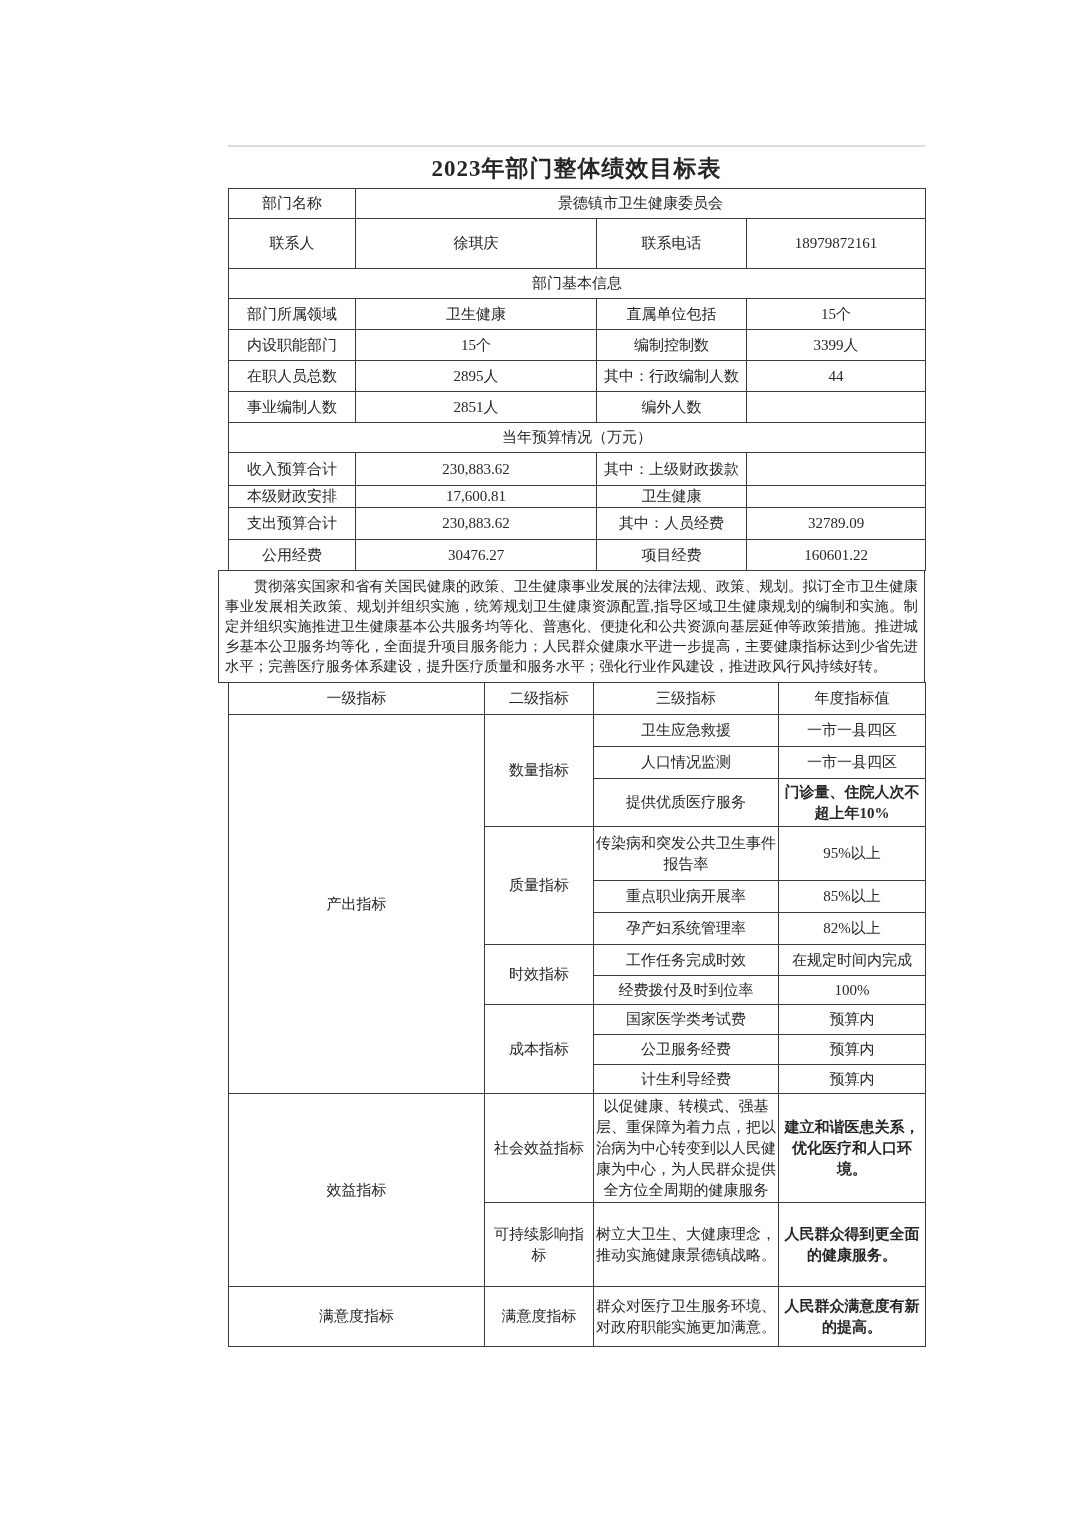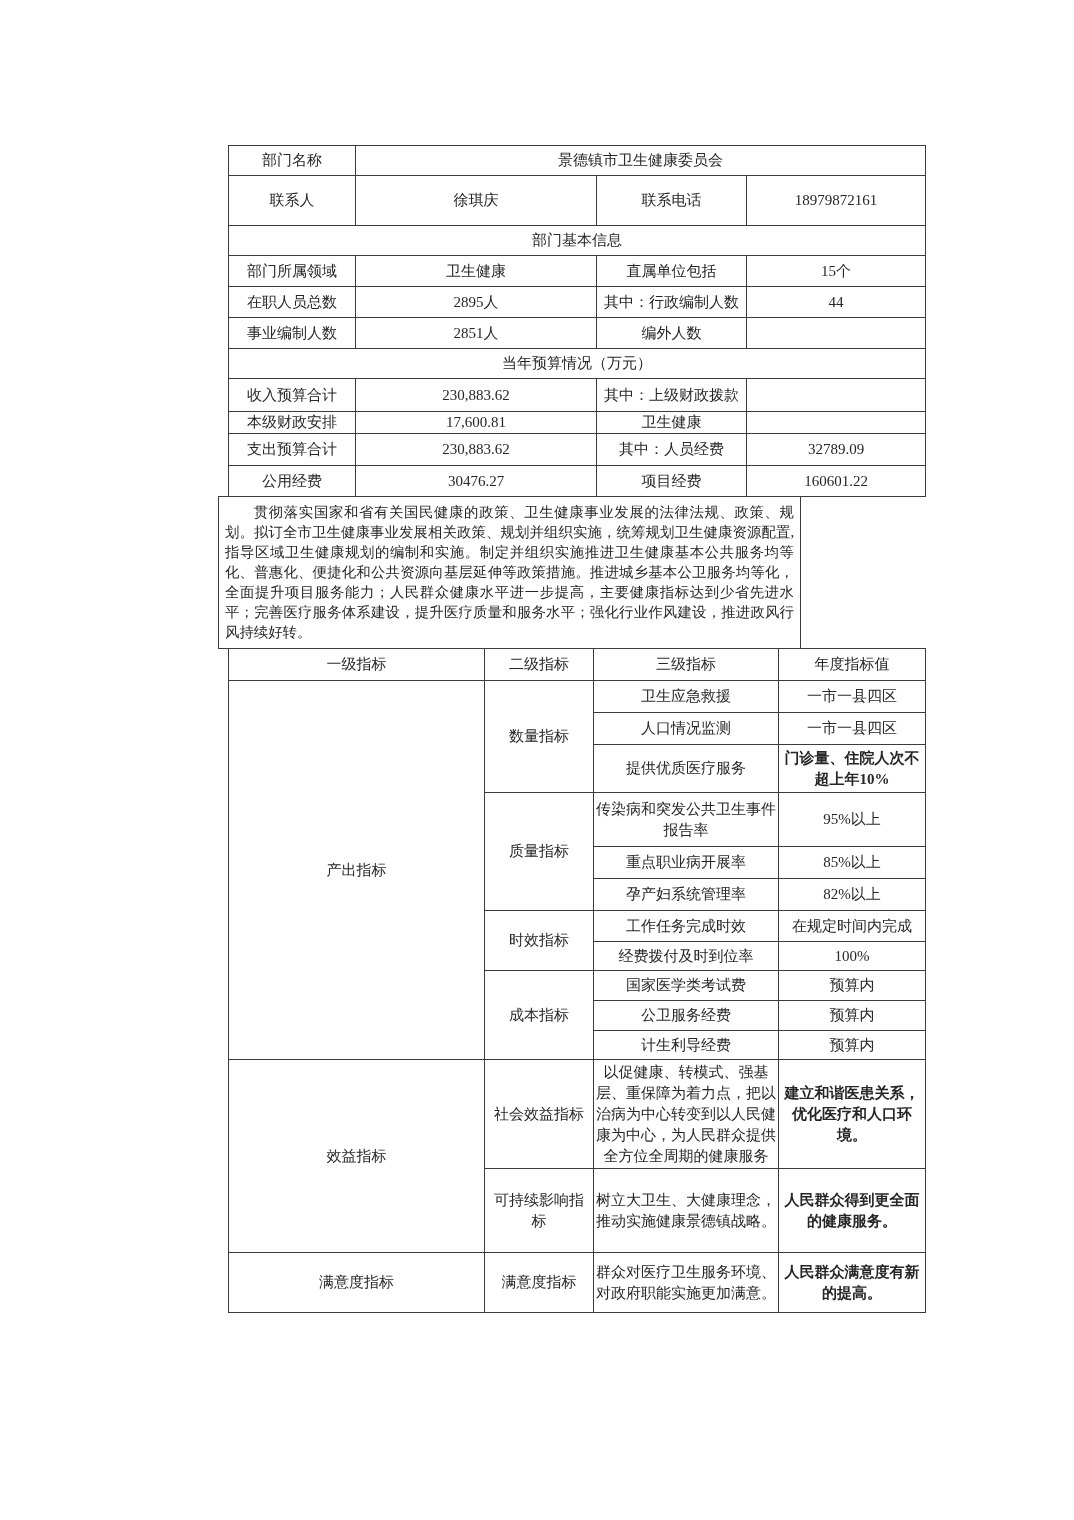--- a/index.html
+++ b/index.html
@@ -10,31 +10,32 @@
         font-size:23px;font-weight:700;letter-spacing:1px;}
   table.t{border-collapse:collapse;table-layout:fixed;width:697px;}
   table.t td{border:1px solid #3b3b3b;text-align:center;font-size:15px;padding:1px 2px;
         vertical-align:middle;overflow:hidden;}
   td.lft{text-align:left;padding-left:7px;}
   td.gb{border-bottom-color:#a9aeb1;}
   td.fs14{font-size:14.5px;line-height:21px;}
   td.para{text-align:left;padding:3px 3px 3px 6px;font-size:14.5px;line-height:21px;
         text-align:justify;word-break:break-all;}
   td.vwrap{font-size:14.8px;line-height:21px;padding:2px 3px;word-break:break-all;font-weight:bold;}
-  .goal{box-sizing:border-box;width:583px;margin-left:-10px;margin-top:-1px;
+  .goal{box-sizing:border-box;width:707px;margin-left:-10px;margin-top:-1px;
         border:1px solid #3b3b3b;padding:5px 6px 6px 6px;font-size:14.4px;line-height:20px;
         text-align:justify;text-indent:2em;word-break:break-all;}
   table.ind{margin-top:-1px;}
 </style>
 </head>
 <body>
 
 <div class="page">
   <div class="sheet">
 
+    <div class="doc-title">2023年部门整体绩效目标表</div>
 
     <table class="t upper">
       <colgroup>
           <col style="width:127px">
           <col style="width:241px">
           <col style="width:150px">
           <col style="width:179px">
         </colgroup>
       <tbody>
           <tr style="height:30px">
@@ -48,20 +49,26 @@
         <td>18979872161</td>
       </tr>
       <tr style="height:30px">
         <td colspan="4">部门基本信息</td>
       </tr>
       <tr style="height:31px">
         <td>部门所属领域</td>
         <td>卫生健康</td>
         <td>直属单位包括</td>
         <td>15个</td>
+      </tr>
+      <tr style="height:31px">
+        <td>内设职能部门</td>
+        <td>15个</td>
+        <td>编制控制数</td>
+        <td>3399人</td>
       </tr>
       <tr style="height:31px">
         <td>在职人员总数</td>
         <td>2895人</td>
         <td>其中：行政编制人数</td>
         <td>44</td>
       </tr>
       <tr style="height:31px">
         <td>事业编制人数</td>
         <td>2851人</td>

